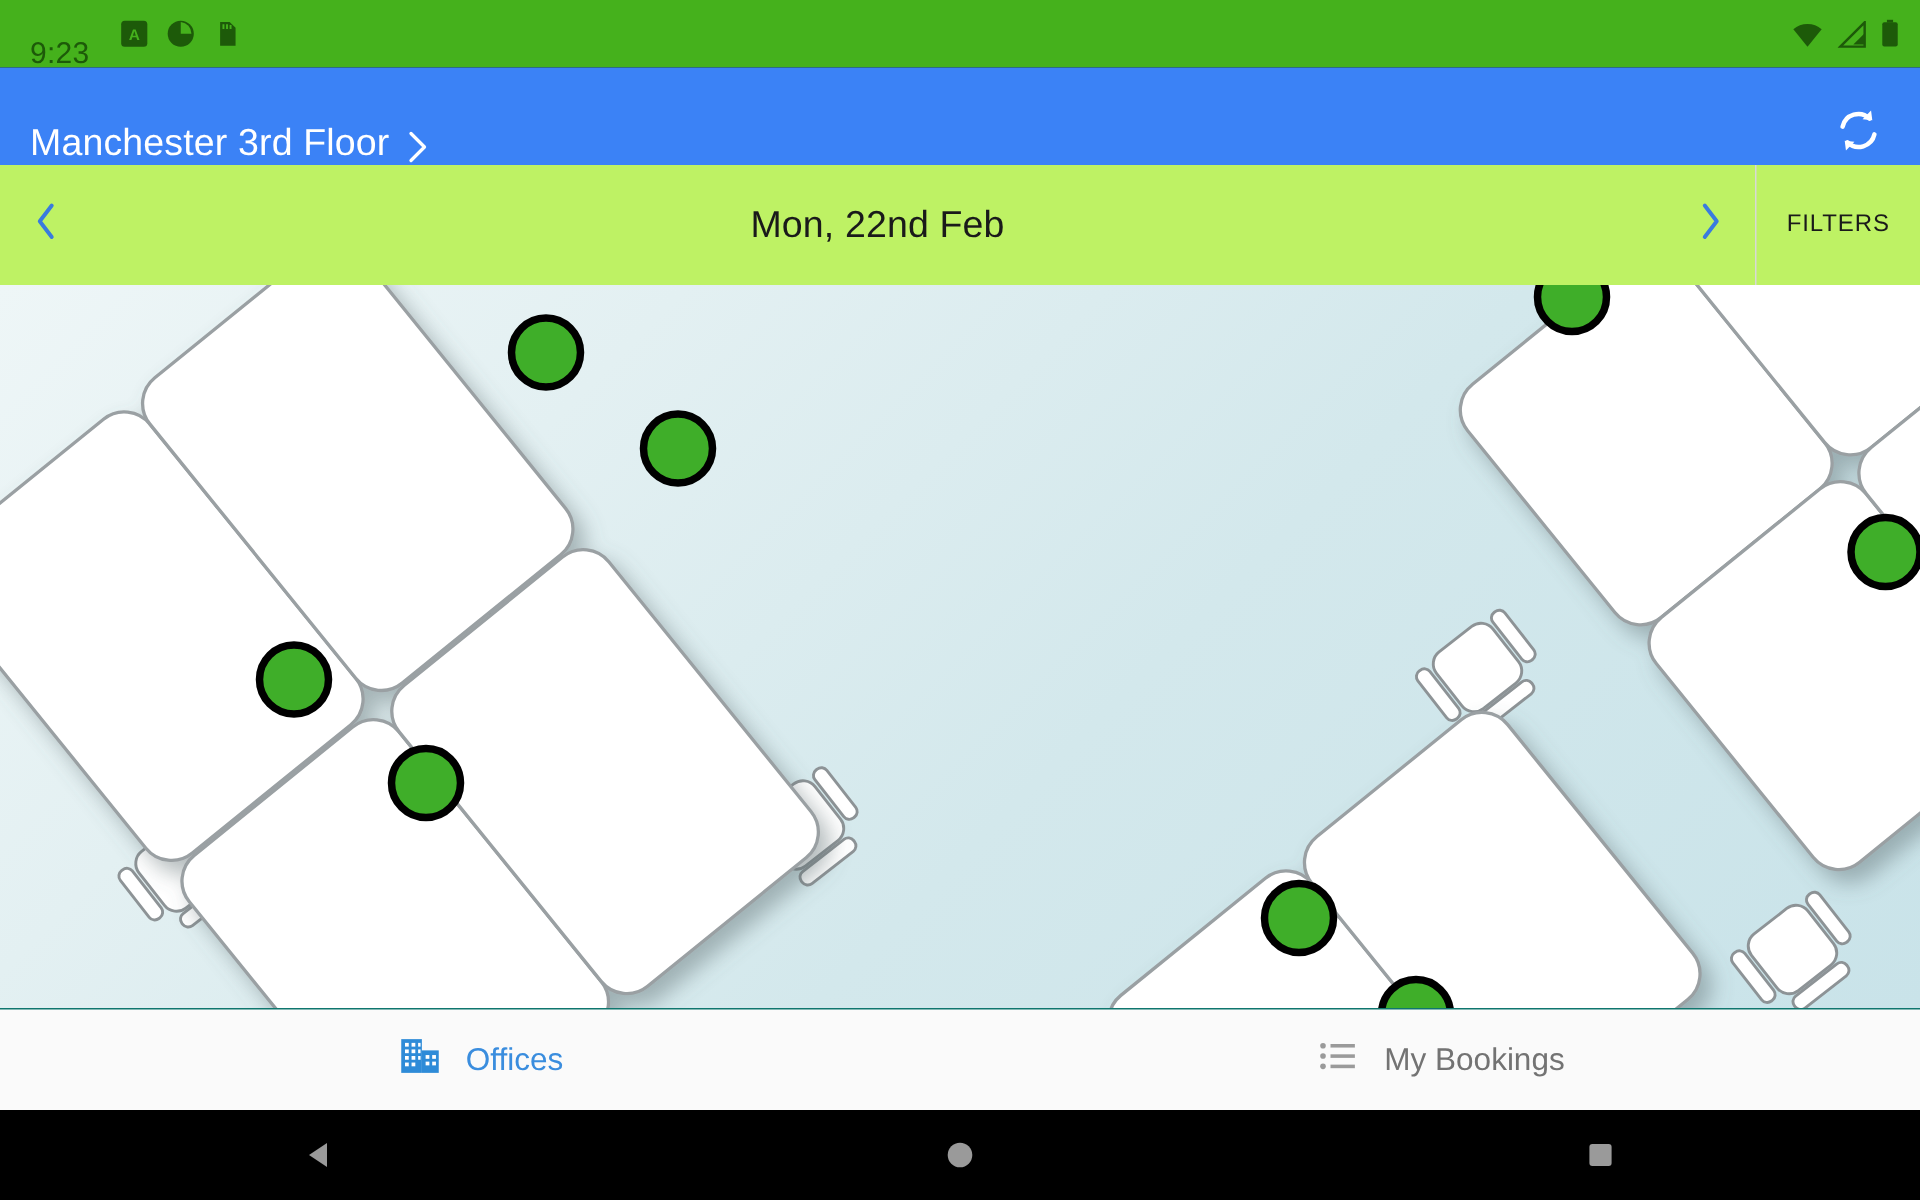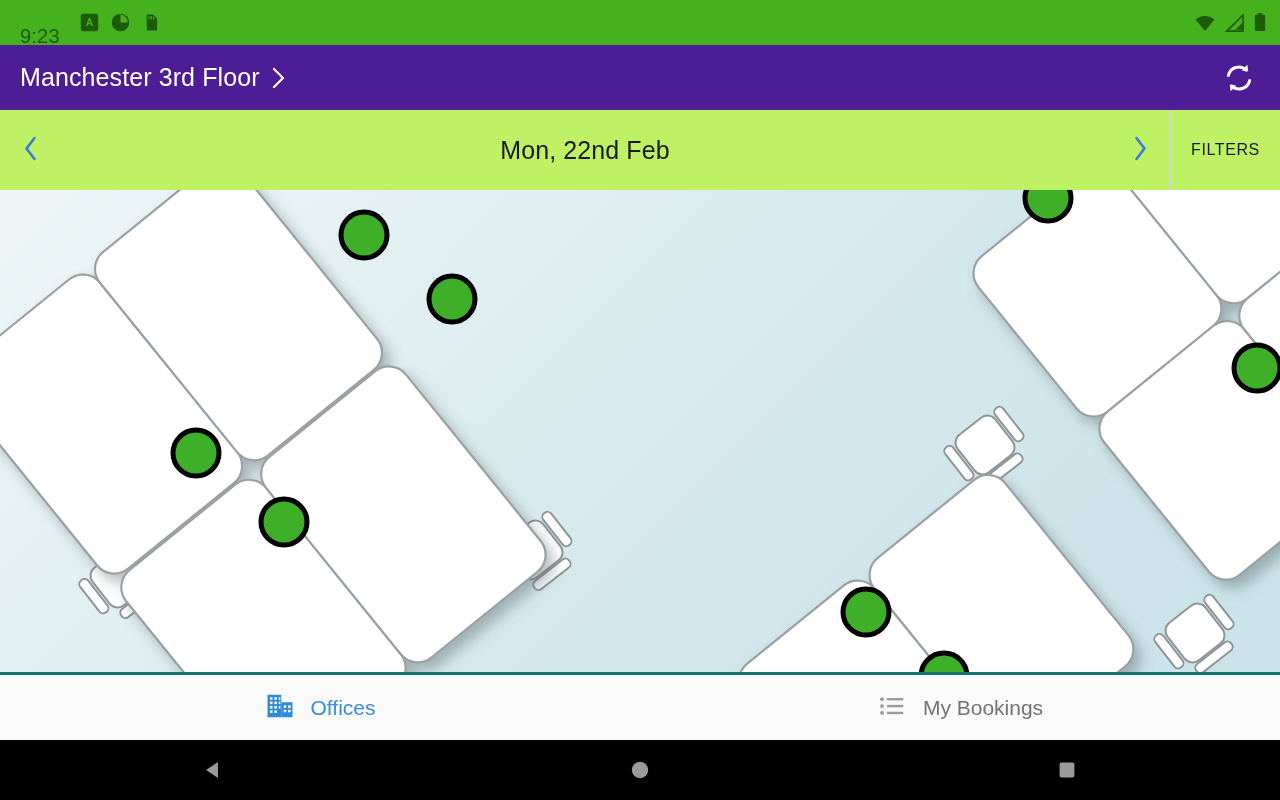--- a/index.html
+++ b/index.html
@@ -18,21 +18,21 @@
   }
   .sb-clock{ color:#1d5a09; font-size:20px; letter-spacing:.2px;margin-top:28px; }
   .sb-left-icons{ display:flex; align-items:center; gap:12px; margin-left:20px; }
   .sb-spacer{ flex:1; }
   .sb-right-icons{ display:flex; align-items:center; gap:9px; }
   .sb-ico{ display:block; }
 
   
   .appbar{
     position:absolute; top:45px; left:0; width:1280px; height:65px;
-    background:#4c1d95; display:flex; align-items:center; padding:0 18px 0 20px;
+    background:#3b82f6; display:flex; align-items:flex-end; padding:0 18px 0 20px;
   }
   .appbar-title{
     color:#ffffff; font-size:25px; font-weight:400; letter-spacing:.1px;
   }
   .appbar-chev{ margin-left:11px; display:flex; align-items:center; }
   .appbar-spacer{ flex:1; }
   .refresh-btn{ width:46px; height:46px; display:flex; align-items:center; justify-content:center; cursor:pointer; }
 
   
   .datebar{
@@ -55,21 +55,21 @@
     position:absolute; top:190px; left:0; width:1280px; height:482px;
     overflow:hidden;
     background:linear-gradient(135deg,#EEF6F7 0%, #E3F0F2 26%, #D3E8EC 58%, #C9E3E9 100%);
   }
   .map svg{ display:block; }
 
   
   .bottomnav{
     position:absolute; top:672px; left:0; width:1280px; height:68px;
     background:#FAFAFA; display:flex; align-items:center;
-    border-top:3px solid #0f766e;
+    border-top:1px solid #0f766e;
   }
   .navitem{
     flex:1; display:flex; align-items:center; justify-content:center;
     gap:16px; height:100%; cursor:pointer;
   }
   .navitem .navlabel{ font-size:21px; }
   .navitem.active .navlabel{ color:#3A8DDE; }
   .navitem.inactive .navlabel{ color:#737373; }
 
   

